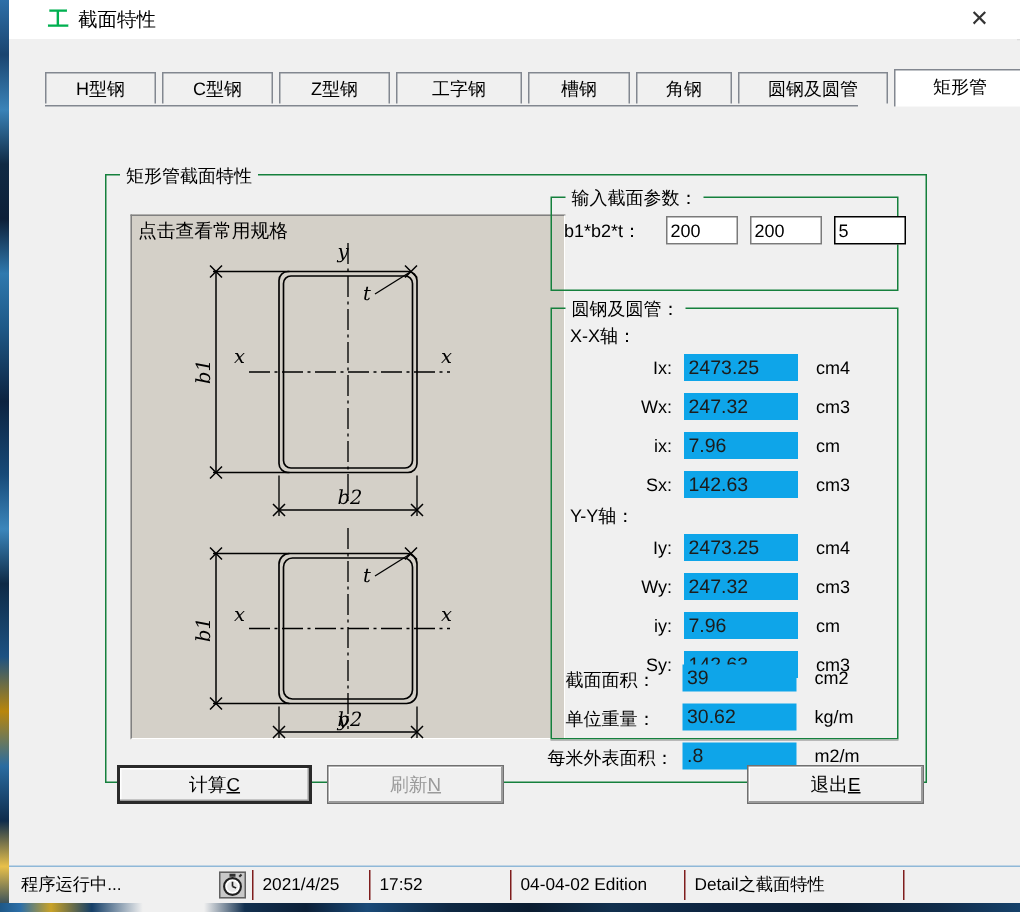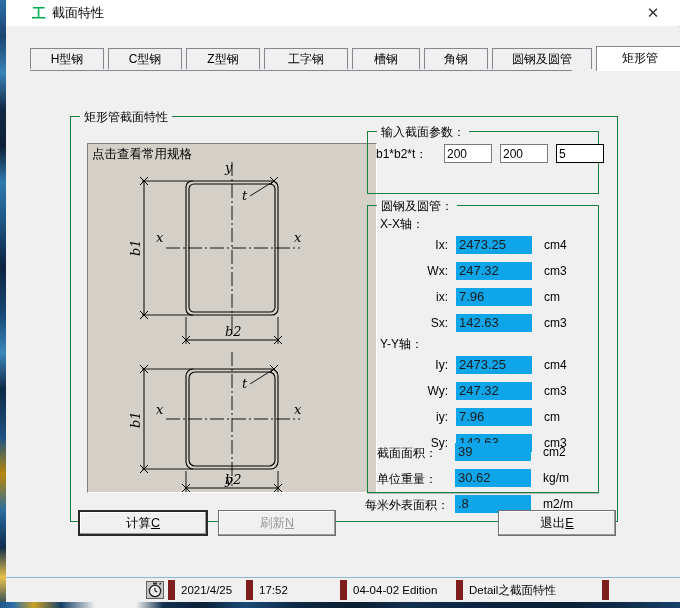--- a/index.html
+++ b/index.html
@@ -190,21 +190,21 @@
   .btn u { text-decoration: underline; }
 
   
   .statusbar {
     position: absolute; left: 6px; bottom: 6px; width: 674px; height: 24px;
     background: #f0f0f0;
     border-top: 1px solid #8fb8d8;
   }
   .sb-cell {
     position: absolute; top: 2px; height: 20px;
-    border-left: 7px solid #7f1d1d;
+    border-left: 1px solid #7f1d1d;
     font-size: 11.5px; color: #000;
     line-height: 20px;
     padding-left: 6px;
     box-sizing: border-box;
     white-space: nowrap;
     overflow: hidden;
   }
   .sb-cell.first { border-left: none; }
   .sb-clock {
     position: absolute; left: 140px; top: 3px;
@@ -388,20 +388,21 @@
     </div>
     <div class="btn disabled" style="left:212px; top:484px; width:118px;">
       <span>刷新</span><u>N</u>
     </div>
     <div class="btn" style="left:492px; top:484px; width:118px;">
       <span>退出</span><u>E</u>
     </div>
   </div>
 
   <div class="statusbar">
+    <div class="sb-cell first" style="left:2px;  width:136px;">程序运行中...</div>
 
     <div class="sb-clock">
       <svg width="16" height="16" viewBox="0 0 16 16">
         <rect x="6" y="0.5" width="4" height="2" fill="#303030"></rect>
         <line x1="12.5" y1="2.5" x2="14" y2="1" stroke="#303030" stroke-width="1.4"></line>
         <circle cx="8" cy="9" r="5.6" fill="#ffffff" stroke="#202020" stroke-width="1.4"></circle>
         <circle cx="8" cy="9" r="3.6" fill="#e8e8e8" stroke="none"></circle>
         <line x1="8" y1="9" x2="8" y2="5.8" stroke="#202020" stroke-width="1.1"></line>
         <line x1="8" y1="9" x2="10.4" y2="10" stroke="#202020" stroke-width="1.1"></line>
       </svg>

